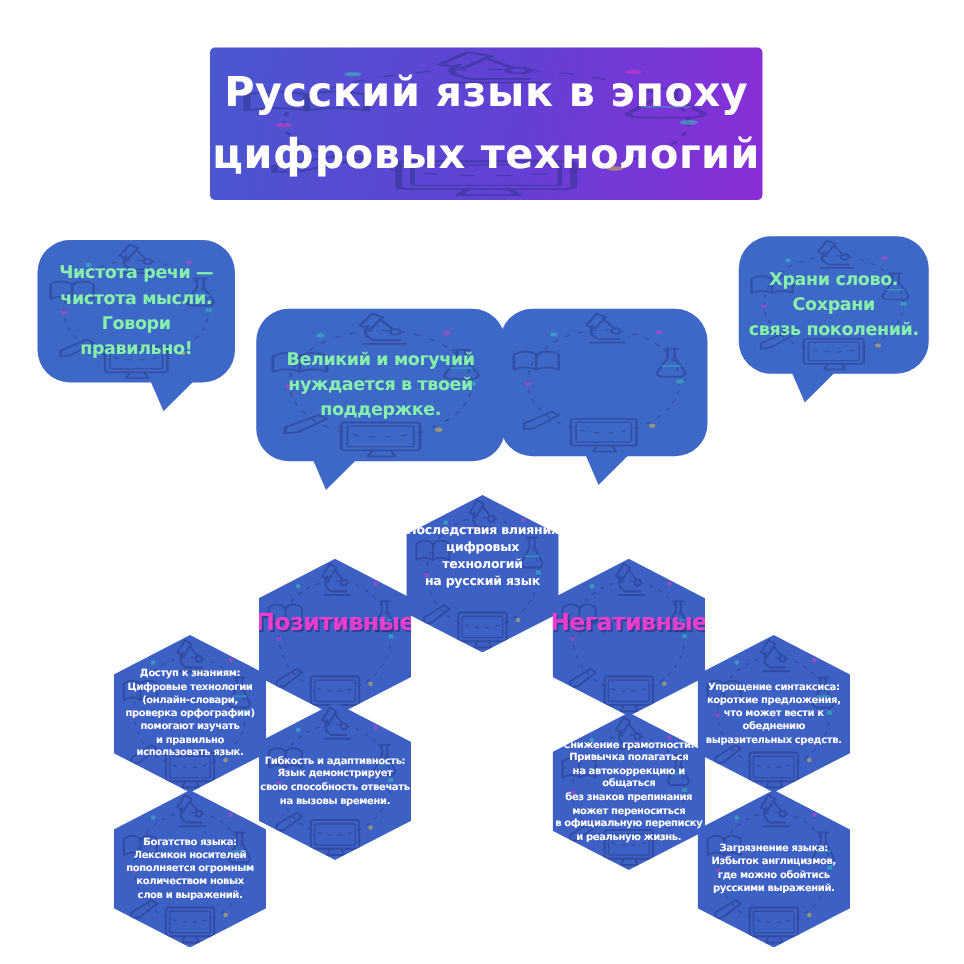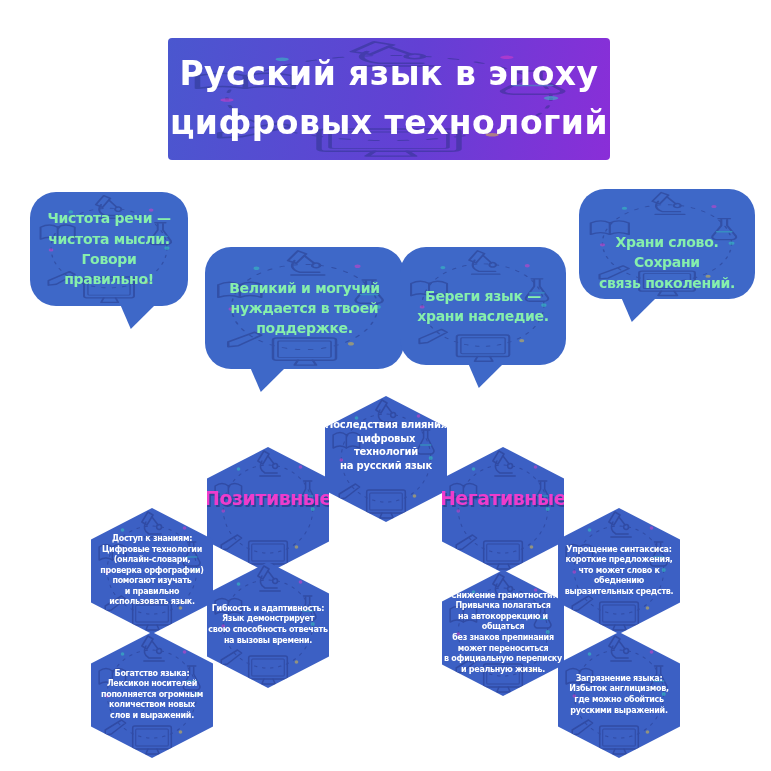--- a/index.html
+++ b/index.html
@@ -42,21 +42,21 @@
     position:absolute; bottom:-23px; width:36px; height:25px;
     background:var(--bubble-blue,#3e68c8);
     clip-path:polygon(0 0, 100% 0, 30% 100%);
   }
   .b1 { left:30px;  top:192px; width:158px; height:114px; }
   .b1 .tail { left:90px; }
   .b2 { left:205px; top:247px; width:199px; height:122px; }
   .b2 .tail { left:45px; }
   .b3 { left:400px; top:247px; width:166px; height:118px; }
   .b3 .tail { left:68px; }
-  .b4 { left:579px; top:189px; width:176px; height:110px;align-items:flex-end; }
+  .b4 { left:591px; top:189px; width:152px; height:110px; }
   .b4 .tail { left:42px; }
 
   
   .hex { position:absolute; width:122px; height:126px; }
   .hex-shape {
     position:absolute; inset:0;
     background:var(--hex-blue,#3c60c4);
     clip-path:polygon(50% 0, 100% 25%, 100% 75%, 50% 100%, 0 75%, 0 25%);
     display:flex; align-items:center; justify-content:center;
     overflow:hidden;
@@ -252,22 +252,20 @@
     </g>
     <g opacity="0.5">
       <circle cx="31" cy="22" r="1.8" fill="#35d0c0"></circle>
       <circle cx="92" cy="20" r="1.8" fill="#e23cc8"></circle>
       <circle cx="104" cy="62" r="2" fill="#35d0c0"></circle>
       <circle cx="16" cy="64" r="1.8" fill="#e23cc8"></circle>
       <circle cx="88" cy="100" r="1.8" fill="#e8c53a"></circle>
     </g>
   </svg>
 </div>
-    <div class="bubble-text">Береги язык —
-храни наследие.</div>
     <div class="tail"></div>
   </div>
 
   <div class="bubble b4">
     <div class="deco">
   <svg viewBox="0 0 120 126" preserveAspectRatio="none" xmlns="http://www.w3.org/2000/svg">
     <g fill="none" stroke="#22307a" stroke-width="1.5" stroke-linecap="round" stroke-linejoin="round" opacity="0.42">
       <circle cx="60" cy="62" r="44" stroke-dasharray="2.5 5.5" stroke-width="1"></circle>
       <g transform="translate(50,4)">
         <path d="M6 0 l5 3 -6 10 -5 -3 z"></path>
@@ -623,21 +621,21 @@
       <circle cx="31" cy="22" r="1.8" fill="#35d0c0"></circle>
       <circle cx="92" cy="20" r="1.8" fill="#e23cc8"></circle>
       <circle cx="104" cy="62" r="2" fill="#35d0c0"></circle>
       <circle cx="16" cy="64" r="1.8" fill="#e23cc8"></circle>
       <circle cx="88" cy="100" r="1.8" fill="#e8c53a"></circle>
     </g>
   </svg>
 </div>
       <div class="hex-text">Упрощение синтаксиса:
 короткие предложения,
-что может слово к обеднению
+что может вести к обеднению
 выразительных средств.</div>
     </div>
   </div>
 
   <div class="hex hx-n2">
     <div class="hex-shape">
       <div class="deco">
   <svg viewBox="0 0 120 126" preserveAspectRatio="none" xmlns="http://www.w3.org/2000/svg">
     <g fill="none" stroke="#22307a" stroke-width="1.5" stroke-linecap="round" stroke-linejoin="round" opacity="0.42">
       <circle cx="60" cy="62" r="44" stroke-dasharray="2.5 5.5" stroke-width="1"></circle>

